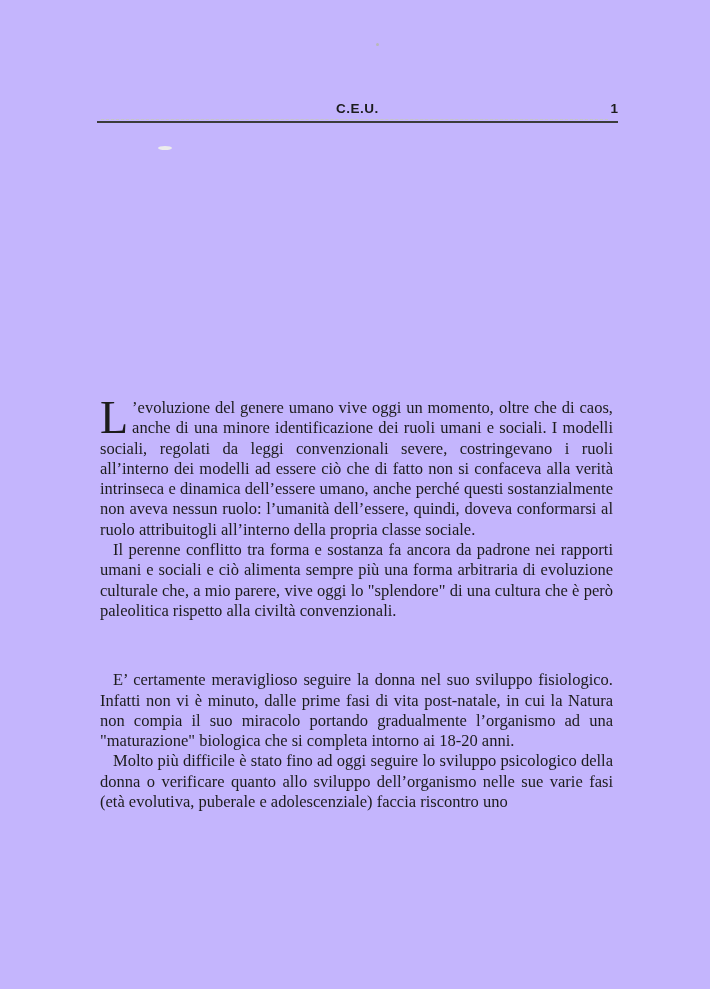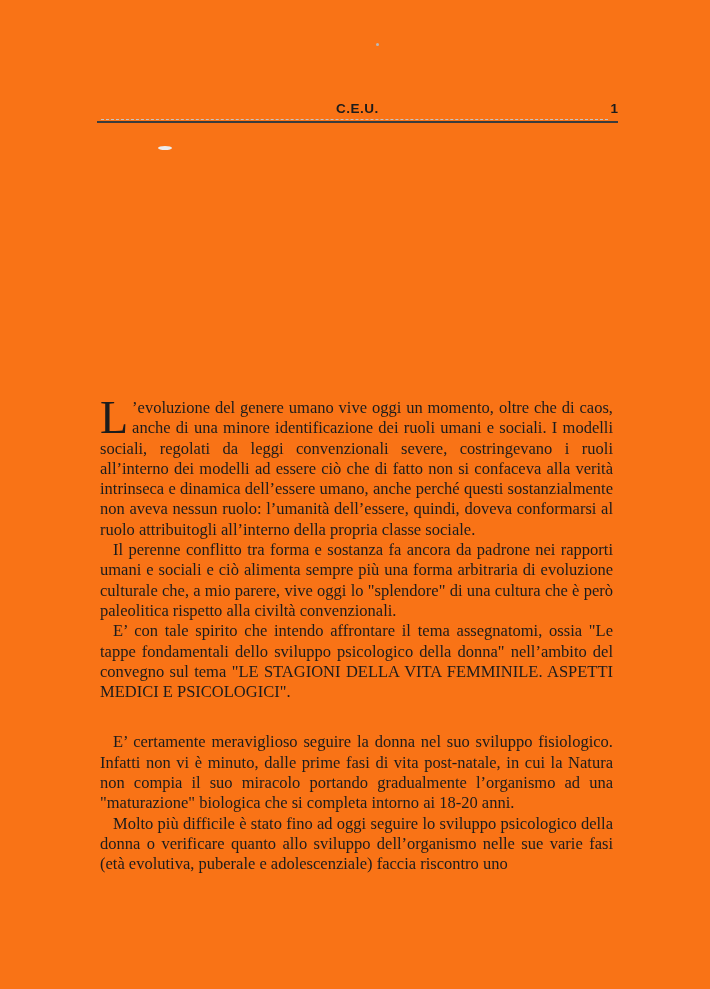--- a/index.html
+++ b/index.html
@@ -4,21 +4,21 @@
 <style>
   html, body {
     margin: 0;
     padding: 0;
     background: #ffffff;
   }
   .page {
     position: relative;
     width: 710px;
     height: 989px;
-    background: #f97316;
+    background: #c4b5fd;
     color: #1c1c1c;
     font-family: "Liberation Serif", "DejaVu Serif", serif;
     overflow: hidden;
   }
   
   .header {
     position: absolute;
     top: 100px;
     left: 97px;
     width: 521px;
@@ -87,21 +87,21 @@
     text-align: justify;
   }
   .para {
     margin: 0;
     text-indent: 13px;
   }
   .para.first {
     text-indent: 0;
   }
   .para.spaced {
-    margin-top: 30px;
+    margin-top: 49px;
   }
   .dropcap {
     float: left;
     font-size: 46px;
     line-height: 37px;
     padding: 1px 4px 0 0;
     font-weight: 400;
   }
 </style>
 </head>
@@ -121,21 +121,20 @@
   </div>
 
   <div class="doc-body">
 
     <p class="para first">
       <span class="dropcap">L</span><span>’evoluzione del genere umano vive oggi un momento, oltre che di caos, anche di una minore identificazione dei ruoli umani e sociali. I modelli sociali, regolati da leggi convenzionali severe, costringevano i ruoli all’interno dei modelli ad essere ciò che di fatto non si confaceva alla verità intrinseca e dinamica dell’essere umano, anche perché questi sostanzialmente non aveva nessun ruolo: l’umanità dell’essere, quindi, doveva conformarsi al ruolo attribuitogli all’interno della propria classe sociale.</span>
     </p>
 
     <p class="para">Il perenne conflitto tra forma e sostanza fa ancora da padrone nei rapporti umani e sociali e ciò alimenta sempre più una forma arbitraria di evoluzione culturale che, a mio parere, vive oggi lo "splendore" di una cultura che è però paleolitica rispetto alla civiltà convenzionali.</p>
 
-    <p class="para">E’ con tale spirito che intendo affrontare il tema assegnatomi, ossia "Le tappe fondamentali dello sviluppo psicologico della donna" nell’ambito del convegno sul tema "LE STAGIONI DELLA VITA FEMMINILE. ASPETTI MEDICI E PSICOLOGICI".</p>
 
     <p class="para spaced">E’ certamente meraviglioso seguire la donna nel suo sviluppo fisiologico. Infatti non vi è minuto, dalle prime fasi di vita post-natale, in cui la Natura non compia il suo miracolo portando gradualmente l’organismo ad una "maturazione" biologica che si completa intorno ai 18-20 anni.</p>
 
     <p class="para">Molto più difficile è stato fino ad oggi seguire lo sviluppo psicologico della donna o verificare quanto allo sviluppo dell’organismo nelle sue varie fasi (età evolutiva, puberale e adolescenziale) faccia riscontro uno</p>
 
   </div>
 
 </div>
 
 </body></html>

